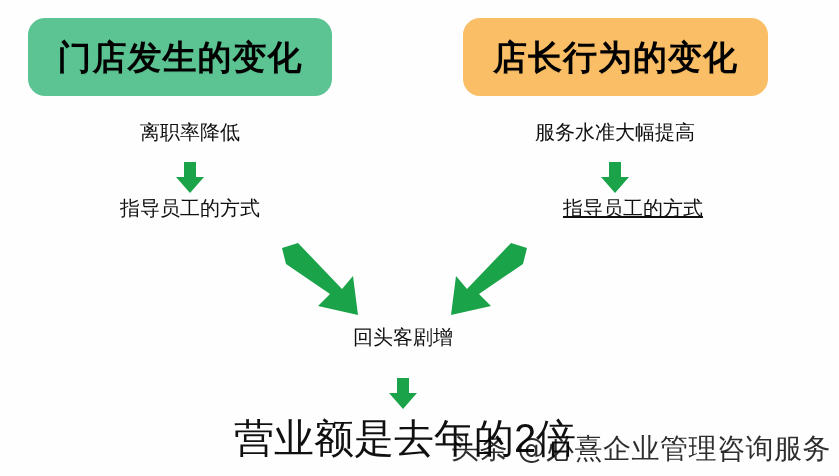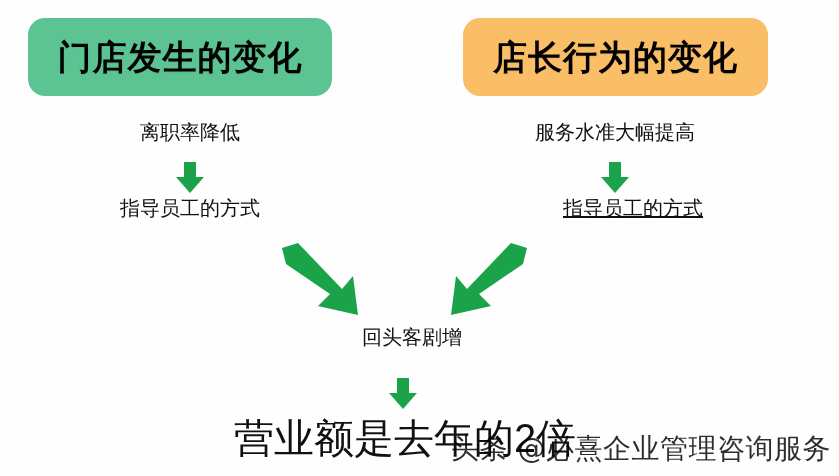--- a/index.html
+++ b/index.html
@@ -67,21 +67,21 @@
     text-align: center;
   }
   .flow-text.centered {
     transform: translateX(-50%);
   }
 
   #txt-turnover   { left: 190px; top: 122px; }
   #txt-service    { left: 190px; top: 198px; }
   #txt-communicate{ left: 615px; top: 122px; }
   #txt-guide      { left: 633px; top: 198px; text-decoration: underline; }
-  #txt-repeat     { left: 412px; top: 327px; }
+  #txt-repeat     { left: 403px; top: 327px; }
 
   #txt-revenue {
     left: 405px;
     top: 418px;
     font-size: 40px;
   }
 
   
   .arrow-down {
     position: absolute;

